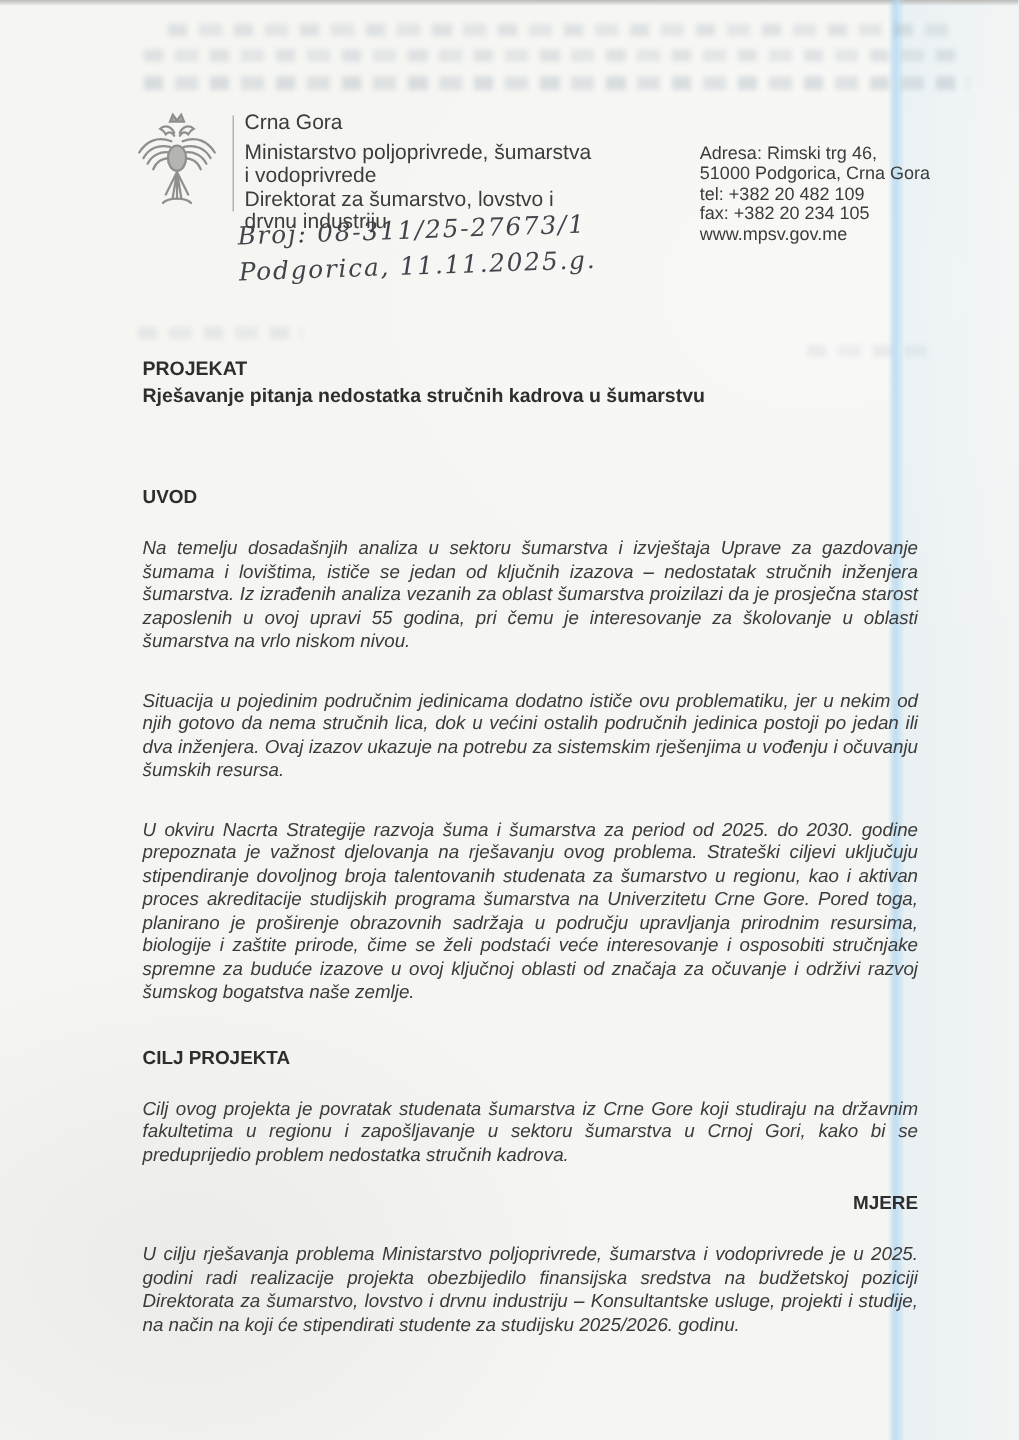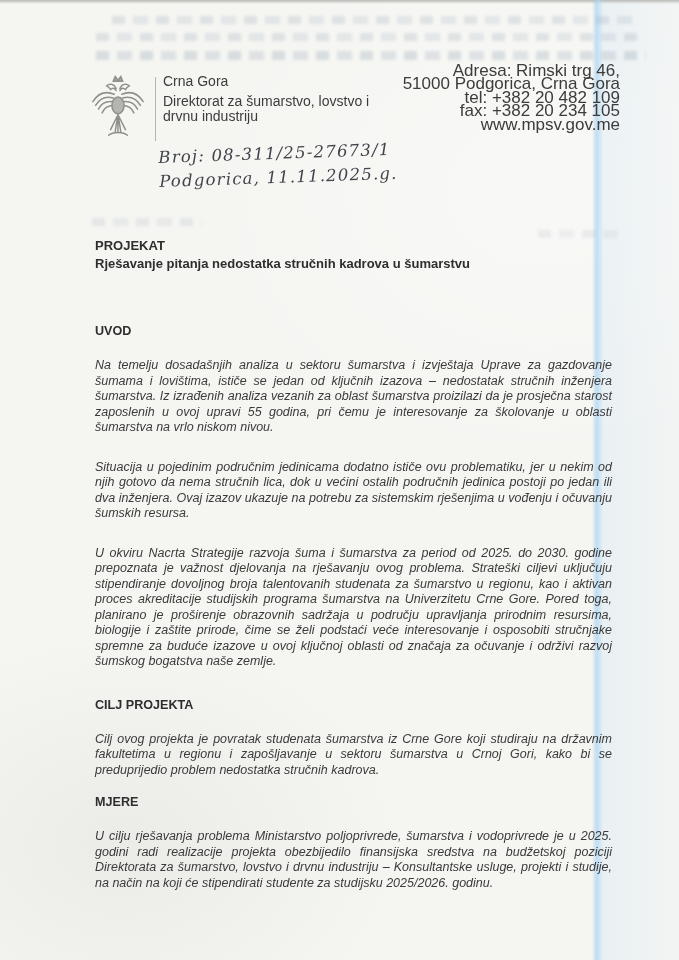--- a/index.html
+++ b/index.html
@@ -25,31 +25,31 @@
   .ghost.g1{left:112px;top:16px;width:528px;}
   .ghost.g2{left:96px;top:33px;width:546px;}
   .ghost.g3{left:96px;top:51px;width:550px;opacity:.62;height:9px;}
   .ghost.g4{left:92px;top:218px;width:110px;opacity:.35;}
   .ghost.g5{left:538px;top:230px;width:88px;opacity:.3;}
   
   .emblem{position:absolute;left:90px;top:73px;width:56px;height:76px;z-index:2;}
   .org-divider{position:absolute;left:155px;top:77px;width:1px;height:64px;background:#b3b3b0;z-index:2;}
   .org-block{position:absolute;left:163px;top:74px;z-index:2;font-size:14px;line-height:15.5px;color:#3c3c3c;}
   .org-block .country{margin-bottom:4px;}
-  .contact{position:absolute;right:59px;top:64px;z-index:2;text-align:right;font-size:17px;line-height:13.4px;color:#3c3c3c;}
+  .contact{position:absolute;right:59px;top:96px;z-index:2;font-size:12px;line-height:13.4px;color:#3c3c3c;}
   .handwriting{position:absolute;left:158px;top:146px;z-index:2;
     font-family:"DejaVu Serif", serif;font-style:italic;color:#41444b;
     font-size:16.5px;line-height:24px;letter-spacing:1.2px;transform:rotate(-2deg);transform-origin:left top;}
   
   main{position:absolute;left:95px;top:237px;width:517px;z-index:2;}
   .doc-title{text-align:left;font-weight:bold;font-size:13px;line-height:17.5px;color:#2e2e2e;}
   .sec-heading{font-weight:bold;font-size:12.6px;color:#2e2e2e;margin:0;}
   .h-uvod{margin-top:52px;}
   .h-cilj{margin-top:28px;}
-  .h-mjere{margin-top:17px;}
+  .h-mjere{margin-top:17px;text-align:right;}
   p.body-par{margin:0;margin-top:20px;font-size:12.5px;line-height:15.5px;
     text-align:justify;color:#3b3b3b;font-style:italic;}
   p.body-par + p.body-par{margin-top:24px;}
 </style>
 </head>
 <body>
 
 <div class="page">
 
   <div class="right-tint"></div>
@@ -78,20 +78,22 @@
         <ellipse cx="30" cy="34" rx="6.5" ry="9" fill="#b4b4b1"></ellipse>
         <path d="M30 44 L22 60 M30 44 L27 62 M30 44 L30 63 M30 44 L33 62 M30 44 L38 60"></path>
         <path d="M20 66 C24 62 36 62 40 66"></path>
       </g>
     </svg>
   </div>
   <div class="org-divider"></div>
 
   <div class="org-block">
     <div class="country">Crna Gora</div>
+    <div>Ministarstvo poljoprivrede, šumarstva</div>
+    <div>i vodoprivrede</div>
     <div>Direktorat za šumarstvo, lovstvo i</div>
     <div>drvnu industriju</div>
   </div>
 
   <div class="contact">
     <div>Adresa: Rimski trg 46,</div>
     <div>51000 Podgorica, Crna Gora</div>
     <div>tel: +382 20 482 109</div>
     <div>fax: +382 20 234 105</div>
     <div>www.mpsv.gov.me</div>

